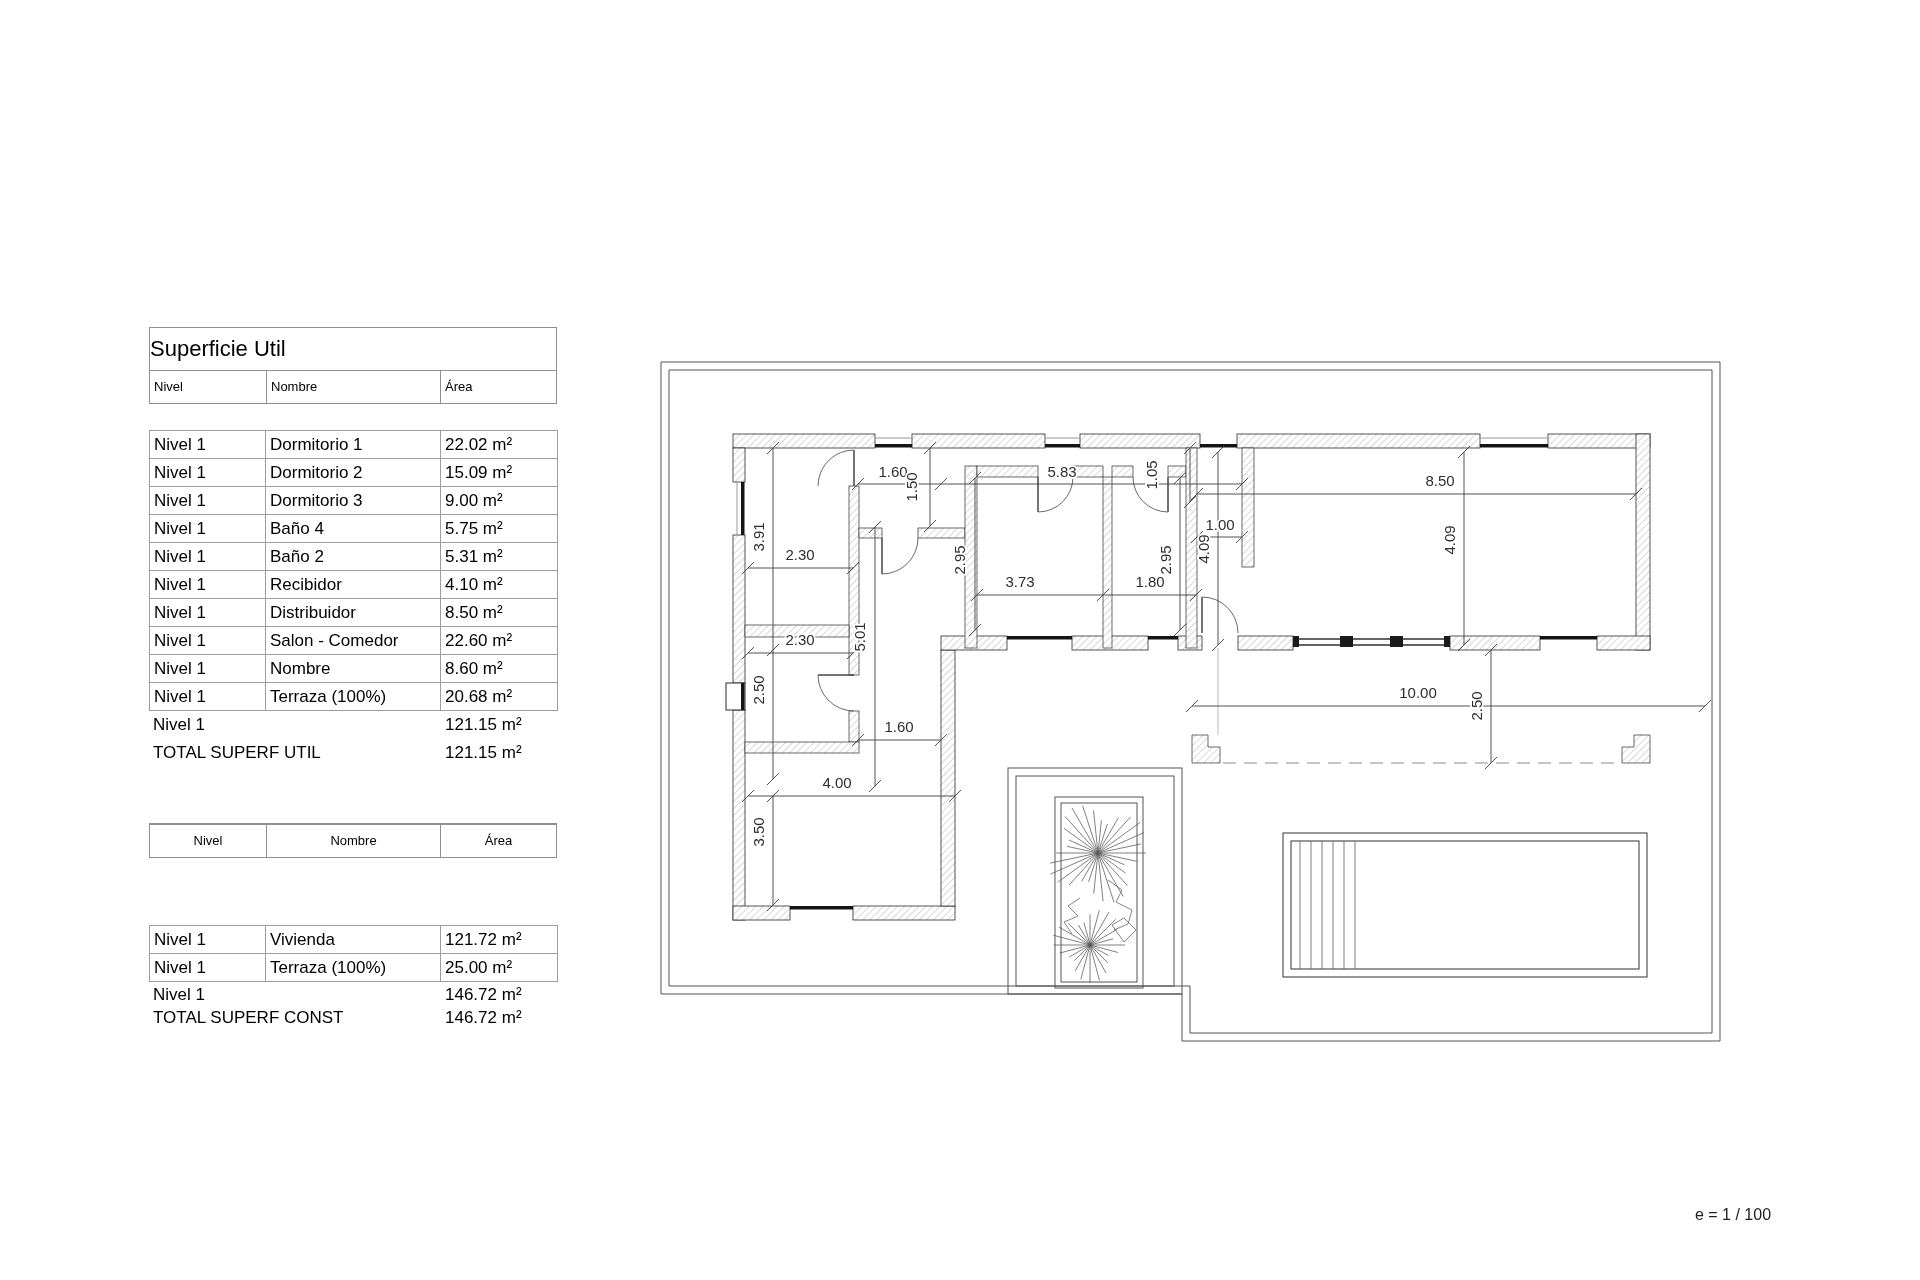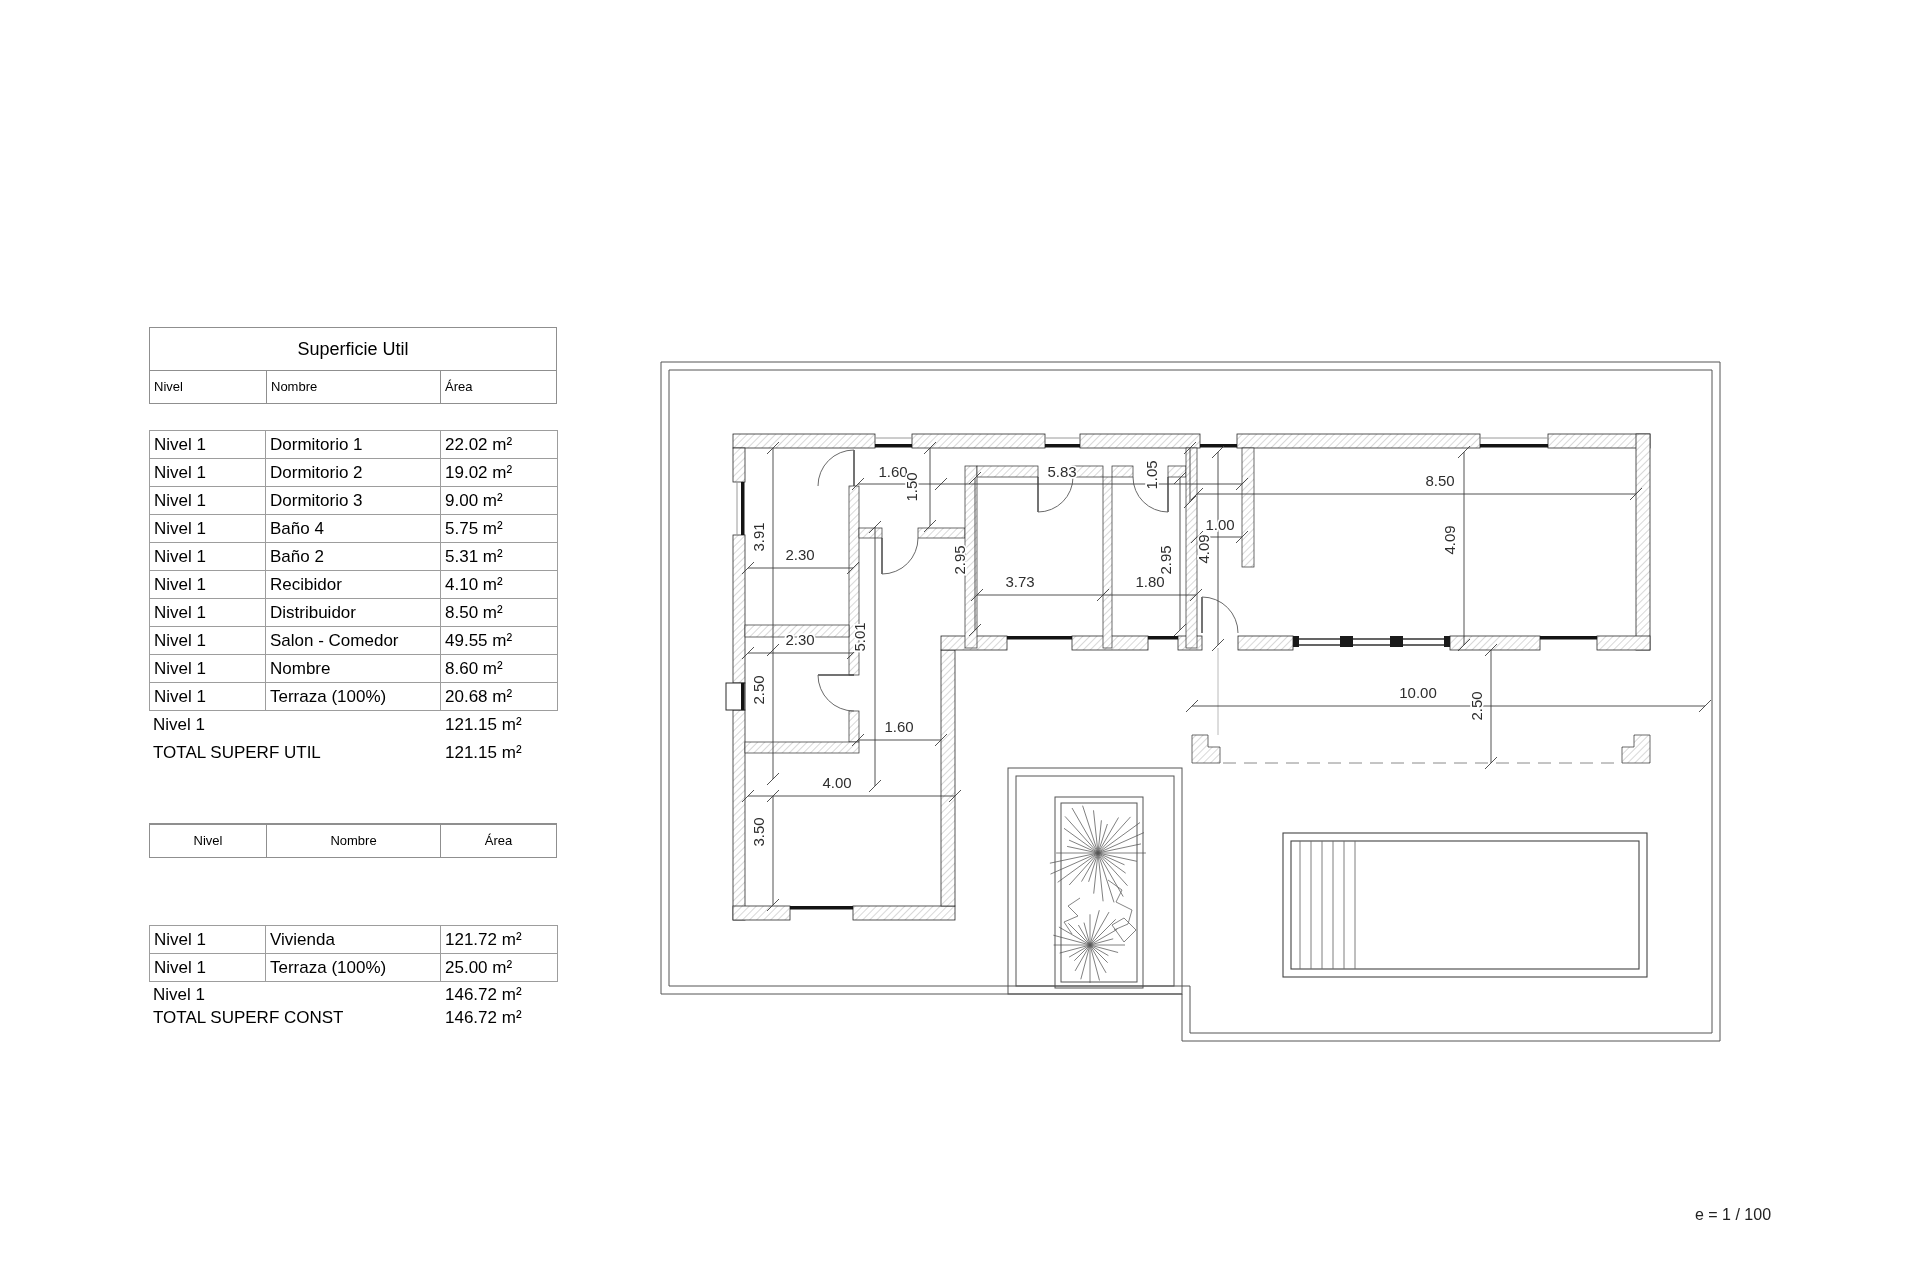--- a/index.html
+++ b/index.html
@@ -1,20 +1,20 @@
 <!DOCTYPE html>
 <html><head>
 <meta charset="utf-8">
 <style>
   html,body{margin:0;padding:0}
   body{width:1920px;height:1280px;background:#fff;position:relative;overflow:hidden;
        font-family:"Liberation Sans",sans-serif;color:#000}
   .tbl{position:absolute;width:408px}
   .headbox{position:absolute;left:0;top:0;width:406px;border:1px solid #8f8f8f;background:#fff}
-  .ttl{height:42px;line-height:42px;text-align:center;font-size:18px}
+  .ttl{height:42px;line-height:42px;text-align:left;font-size:22px}
   .cols{display:flex;border-top:1px solid #8f8f8f;height:32px;line-height:32px;font-size:13px}
   .cols span{padding:0 4px;box-sizing:border-box;overflow:hidden;white-space:nowrap}
   .cols .c1{width:116px}
   .cols .c2{width:174px;border-left:1px solid #8f8f8f}
   .cols .c3{width:116px;border-left:1px solid #8f8f8f}
   .cent .cols span{text-align:center}
   table.data{position:absolute;left:0;border-collapse:collapse;table-layout:fixed;width:408px;font-size:17px}
   table.data td{height:27px;border:1px solid #9d9d9d;padding:0 4px;overflow:hidden;white-space:nowrap}
   .sumrow{position:absolute;left:0;width:420px;height:28px;line-height:28px;font-size:17px;white-space:nowrap}
   .sumrow .lab{position:absolute;left:4px}
@@ -61,21 +61,21 @@
       </colgroup>
     <tbody>
         <tr>
           <td>Nivel 1</td>
           <td>Dormitorio 1</td>
           <td>22.02 m²</td>
         </tr>
         <tr>
           <td>Nivel 1</td>
           <td>Dormitorio 2</td>
-          <td>19.02 m²</td>
+          <td>15.09 m²</td>
         </tr>
         <tr>
           <td>Nivel 1</td>
           <td>Dormitorio 3</td>
           <td>9.00 m²</td>
         </tr>
         <tr>
           <td>Nivel 1</td>
           <td>Baño 4</td>
           <td>5.75 m²</td>
@@ -91,21 +91,21 @@
           <td>4.10 m²</td>
         </tr>
         <tr>
           <td>Nivel 1</td>
           <td>Distribuidor</td>
           <td>8.50 m²</td>
         </tr>
         <tr>
           <td>Nivel 1</td>
           <td>Salon - Comedor</td>
-          <td>49.55 m²</td>
+          <td>22.60 m²</td>
         </tr>
         <tr>
           <td>Nivel 1</td>
           <td>Nombre</td>
           <td>8.60 m²</td>
         </tr>
         <tr>
           <td>Nivel 1</td>
           <td>Terraza (100%)</td>
           <td>20.68 m²</td>

